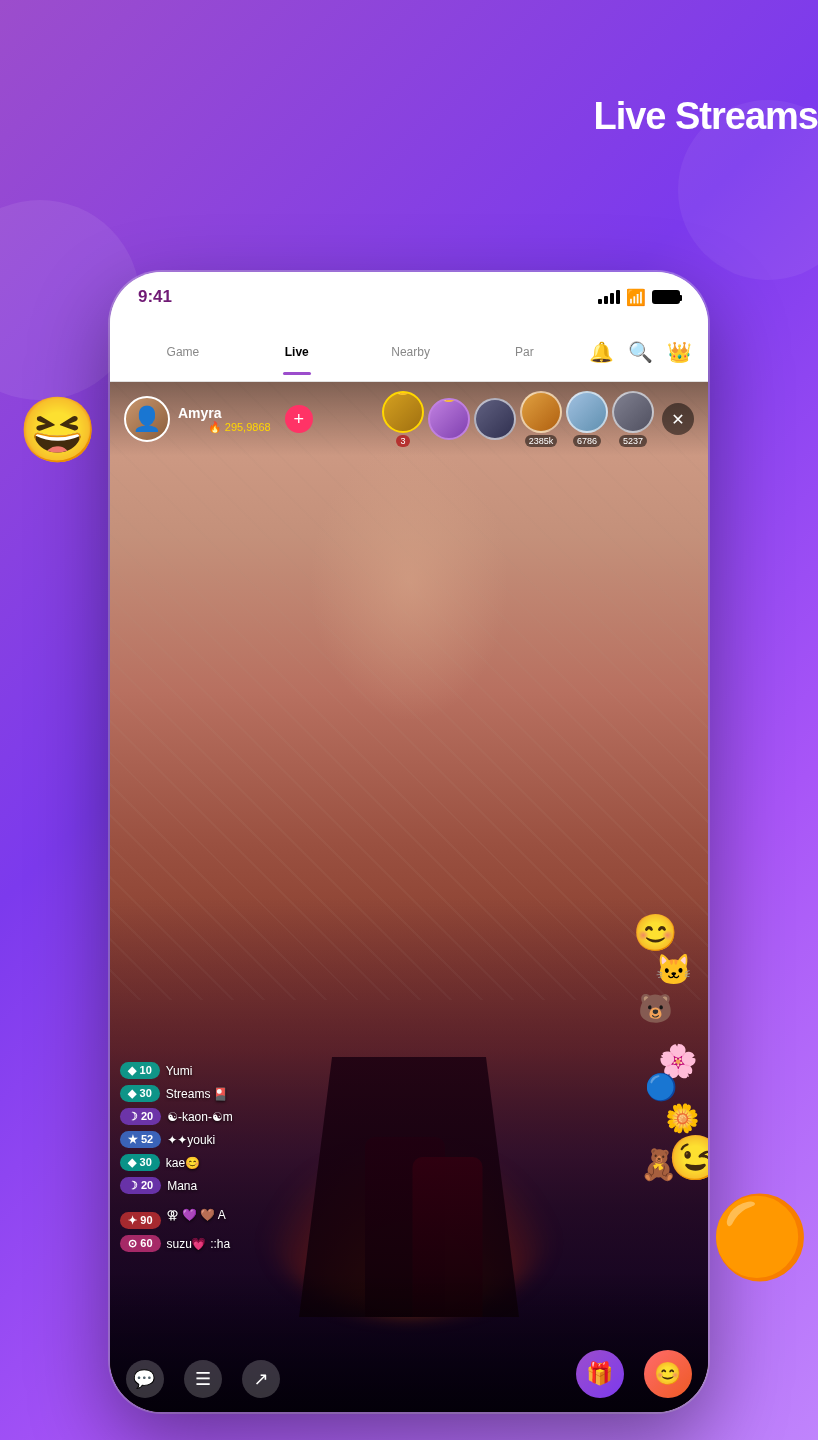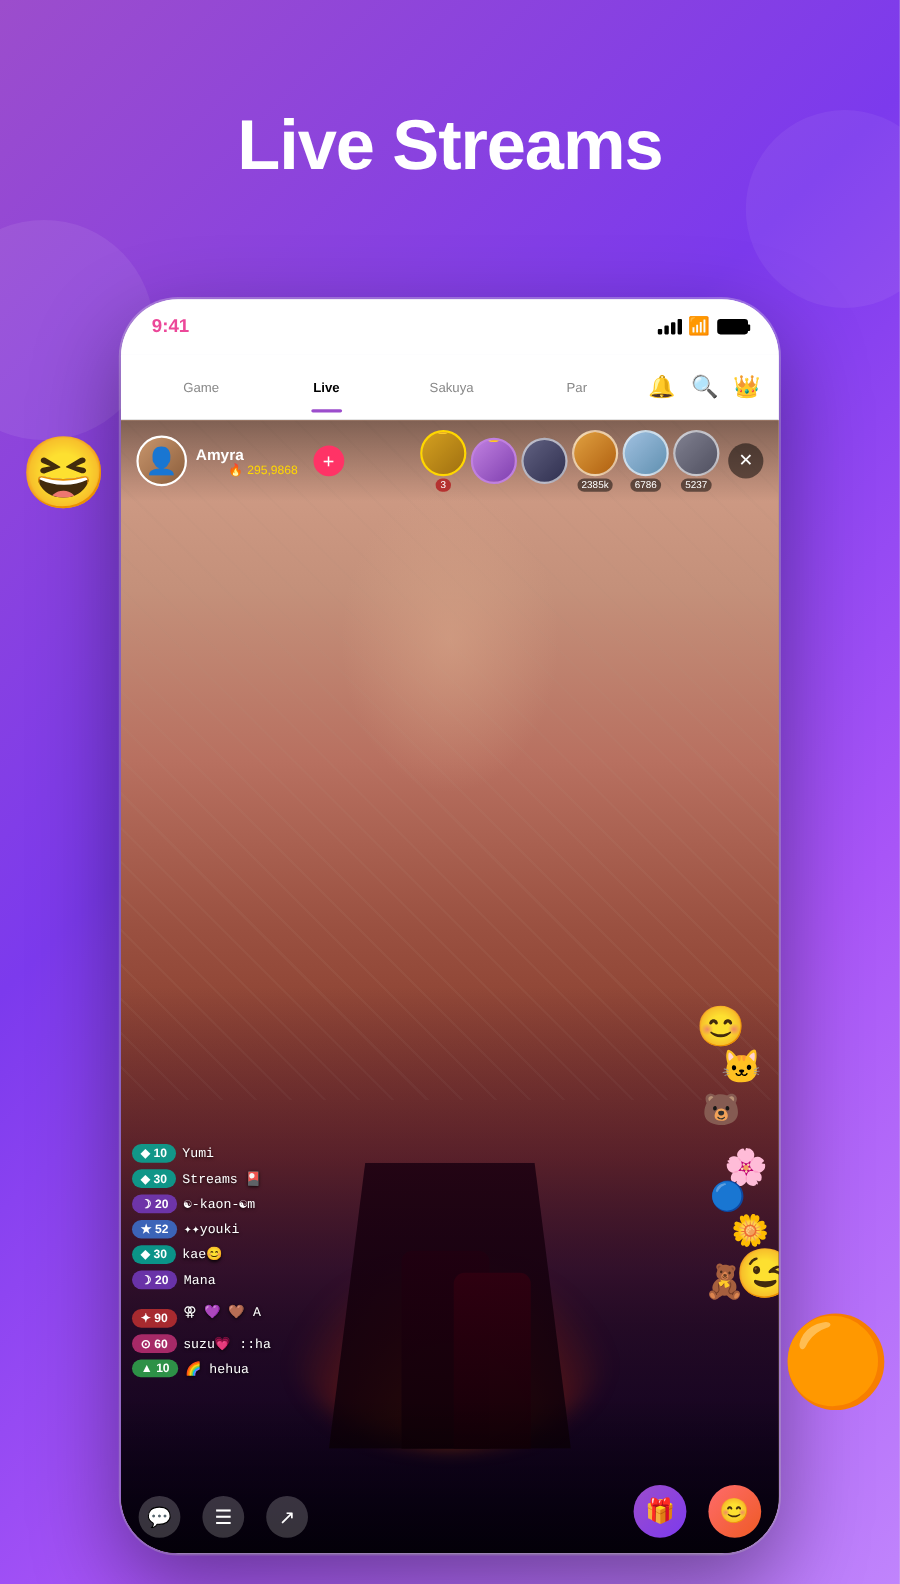--- a/index.html
+++ b/index.html
@@ -30,22 +30,22 @@
       height: 180px;
       background: rgba(255,255,255,0.06);
       border-radius: 50%;
     }
 
     
     .page-title {
       position: absolute;
       top: 95px;
       left: 0; right: 0;
-      text-align: center;
-      font-size: 64px;
+      text-align: right;
+      font-size: 38px;
       font-weight: 900;
       color: white;
       letter-spacing: -1px;
     }
 
     
     .emoji-laugh {
       position: absolute;
       top: 390px;
       left: 18px;
@@ -75,21 +75,21 @@
       background: white;
       height: 50px;
       display: flex;
       align-items: center;
       justify-content: space-between;
       padding: 0 28px;
     }
     .status-time {
       font-size: 17px;
       font-weight: 600;
-      color: #ec4899;
+      color: #701a75;
     }
     .status-icons {
       display: flex;
       align-items: center;
       gap: 6px;
     }
     .signal-bars {
       display: flex;
       align-items: flex-end;
       gap: 2px;
@@ -312,21 +312,20 @@
     .chat-badge.yellow { background: rgba(220,180,0,0.8); }
     .chat-badge.teal { background: rgba(0,180,160,0.8); }
     .chat-badge.red { background: rgba(200,50,50,0.8); margin-top: 12px; }
     .chat-badge.pink { background: rgba(200,50,120,0.8); }
     .chat-badge.green { background: rgba(50,180,80,0.8); }
 
     .chat-text {
       font-size: 12px;
       color: white;
       text-shadow: 0 1px 3px rgba(0,0,0,0.8);
-      font-family: Liberation Mono, monospace;
     }
 
     
     .sticker-area {
       position: absolute;
       bottom: 200px;
       right: 0px;
       width: 120px;
       height: 300px;
     }
@@ -396,21 +395,21 @@
       <span style="font-size:16px;">📶</span>
       <span style="font-size:16px; display:inline-block; width:28px; height:14px; border:2px solid #000; border-radius:3px; position:relative; background:#000;">
         <span style="position:absolute; right:-4px; top:3px; width:3px; height:6px; background:#000; border-radius:0 1px 1px 0;"></span>
       </span>
     </div>
   </div>
 
   <div class="nav-bar">
     <div class="nav-item">Game</div>
     <div class="nav-item active">Live</div>
-    <div class="nav-item">Sakuya</div>
+    <div class="nav-item">Nearby</div>
     <div class="nav-item">Par</div>
     <div class="nav-icons">
       <span class="nav-icon">🔔</span>
       <span class="nav-icon">🔍</span>
       <span class="nav-icon">👑</span>
     </div>
   </div>
 
   <div class="stream-area">
 
@@ -513,24 +512,20 @@
         <div class="chat-badge purple">☽ 20</div>
         <span class="chat-text">Mana</span>
       </div>
       <div class="chat-msg">
         <div class="chat-badge red">✦ 90</div>
         <span class="chat-text">⚢ 💜 🤎 A</span>
       </div>
       <div class="chat-msg">
         <div class="chat-badge pink">⊙ 60</div>
         <span class="chat-text">suzu💗 ::ha</span>
-      </div>
-      <div class="chat-msg">
-        <div class="chat-badge green">▲ 10</div>
-        <span class="chat-text">🌈 hehua</span>
       </div>
     </div>
 
     <div class="sticker-area">
       <span class="sticker" style="top:0px; right:30px; font-size:36px;">😊</span>
       <span class="sticker" style="top:40px; right:15px; font-size:30px;">🐱</span>
       <span class="sticker" style="top:80px; right:35px; font-size:28px;">🐻</span>
       <span class="sticker" style="top:130px; right:10px; font-size:32px;">🌸</span>
       <span class="sticker" style="top:160px; right:30px; font-size:26px;">🔵</span>
       <span class="sticker" style="top:190px; right:8px; font-size:28px;">🌼</span>

